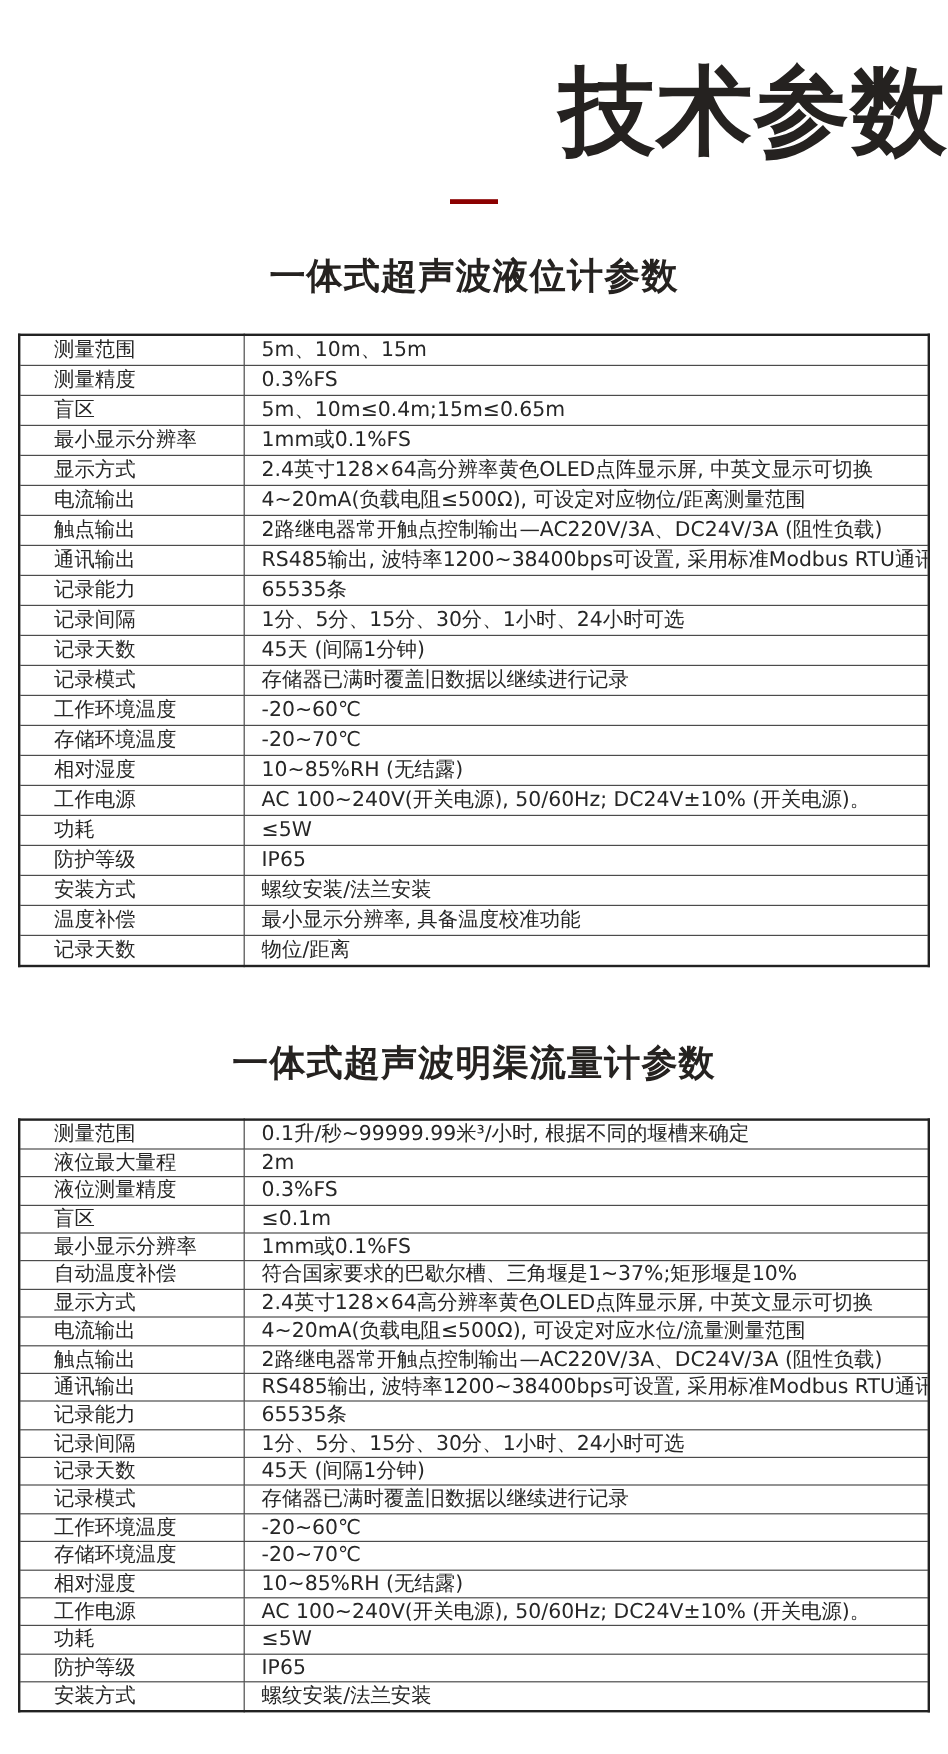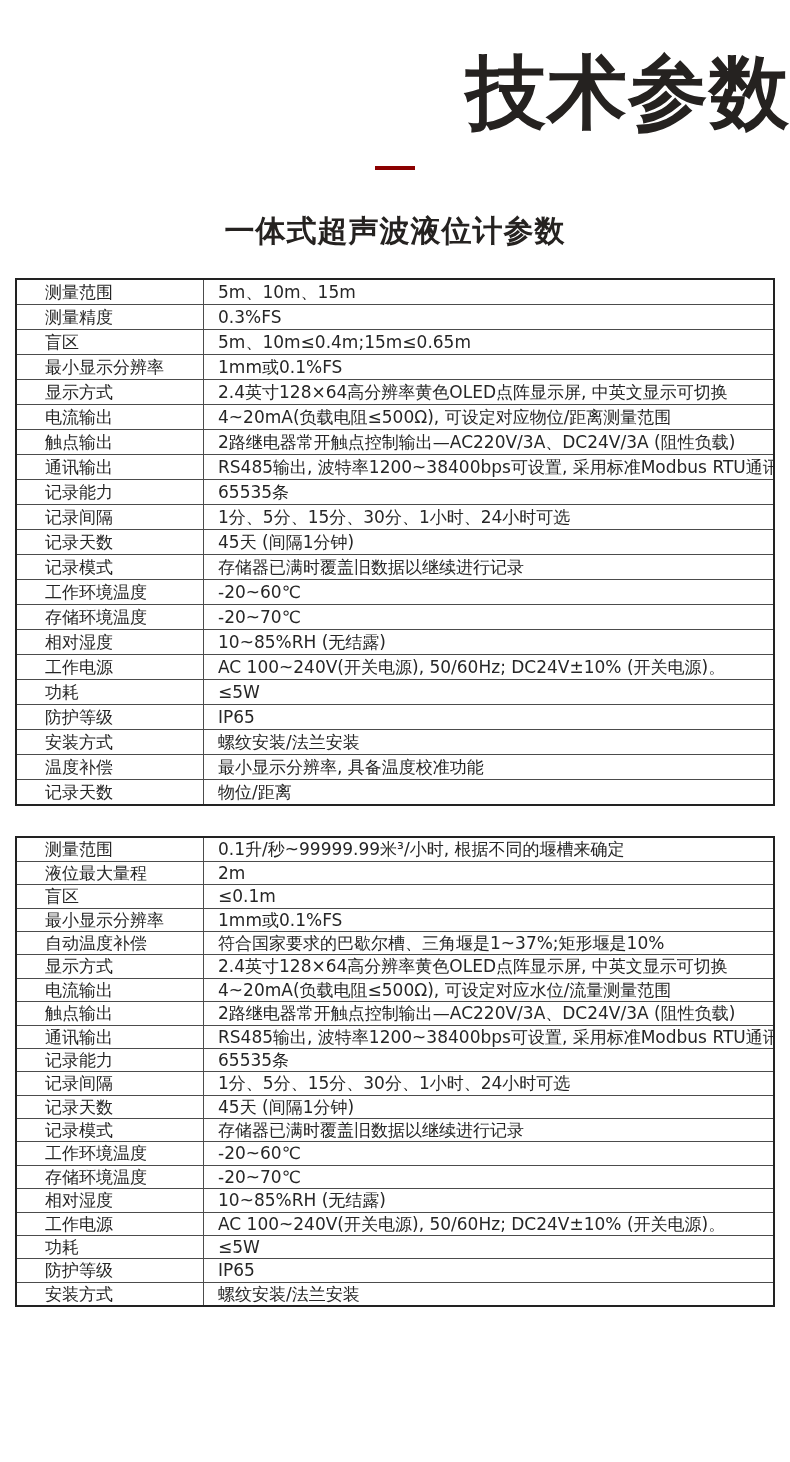--- a/index.html
+++ b/index.html
@@ -132,32 +132,37 @@
           <td class="label-cell">温度补偿</td>
           <td class="value-cell">最小显示分辨率, 具备温度校准功能</td>
         </tr>
         <tr>
           <td class="label-cell">记录天数</td>
           <td class="value-cell">物位/距离</td>
         </tr>
       </tbody>
   </table>
 
+  <h2 class="section-title second">一体式超声波明渠流量计参数</h2>
 
   <table class="spec-table t2">
     <tbody>
         <tr>
           <td class="label-cell">测量范围</td>
           <td class="value-cell">0.1升/秒~99999.99米³/小时, 根据不同的堰槽来确定</td>
         </tr>
         <tr>
           <td class="label-cell">液位最大量程</td>
           <td class="value-cell">2m</td>
         </tr>
         <tr>
+          <td class="label-cell">液位测量精度</td>
+          <td class="value-cell">0.3%FS</td>
+        </tr>
+        <tr>
           <td class="label-cell">盲区</td>
           <td class="value-cell">≤0.1m</td>
         </tr>
         <tr>
           <td class="label-cell">最小显示分辨率</td>
           <td class="value-cell">1mm或0.1%FS</td>
         </tr>
         <tr>
           <td class="label-cell">自动温度补偿</td>
           <td class="value-cell">符合国家要求的巴歇尔槽、三角堰是1~37%;矩形堰是10%</td>

